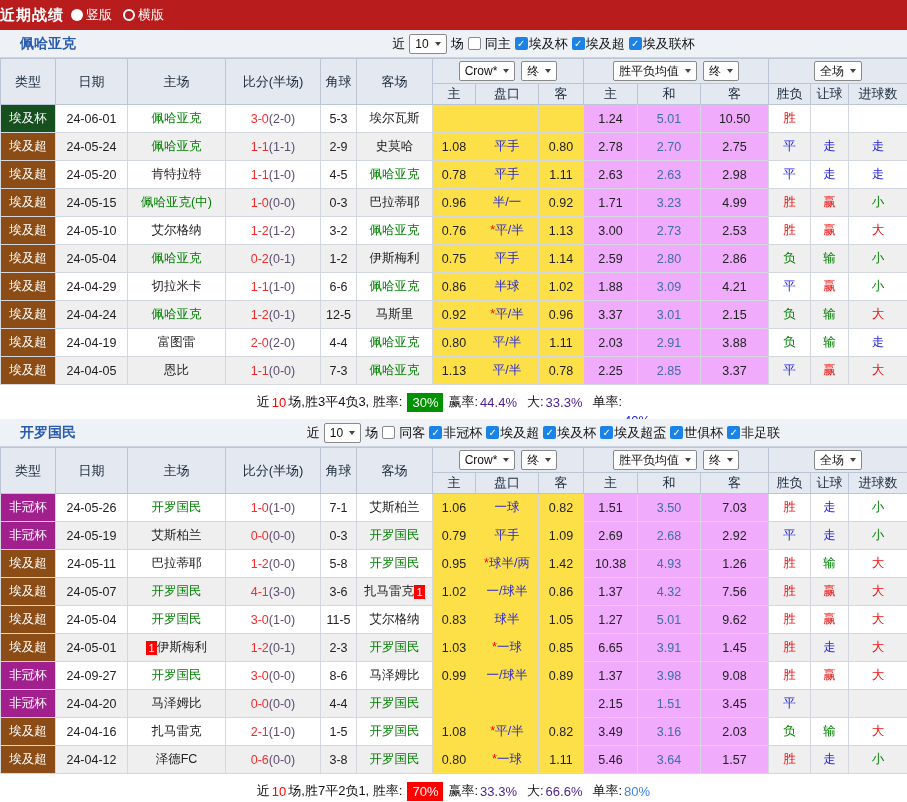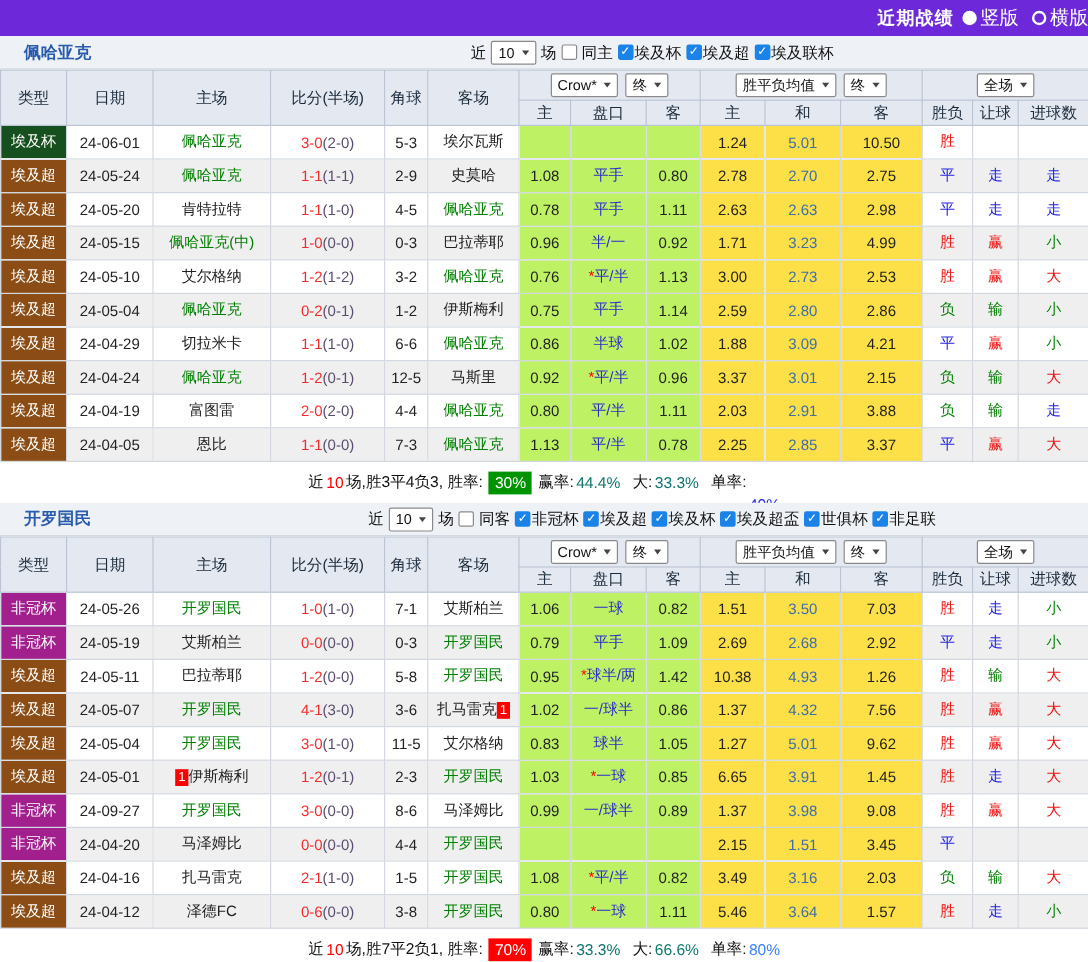--- a/index.html
+++ b/index.html
@@ -1,58 +1,58 @@
 <!DOCTYPE html>
 <html><head>
 <meta charset="utf-8">
 <style>
   html,body{margin:0;padding:0;background:#fff;}
   body{width:907px;font-family:"Liberation Sans","DejaVu Sans",sans-serif;color:#222;}
-  .topbar{height:30px;background:#6d28d9;display:flex;align-items:center;justify-content:flex-end;gap:3px;color:#fff;}
+  .topbar{height:30px;background:#b91c1c;display:flex;align-items:center;justify-content:flex-start;gap:3px;color:#fff;}
   .topbar .ttl{font-weight:bold;font-size:15px;letter-spacing:1px;margin-right:4px;}
   .radio{display:inline-block;border-radius:50%;vertical-align:middle;}
   .radio.sel{width:12px;height:12px;background:#fff;}
   .radio.unsel{width:8px;height:8px;border:2px solid #fff;background:transparent;margin-left:8px;}
-  .topbar .rlbl{font-size:16px;}
+  .topbar .rlbl{font-size:13px;}
   .sec-header{height:27px;background:#eef1f6;border-bottom:1px solid #cdd4df;display:flex;align-items:center;position:relative;}
   .team-name{position:absolute;left:20px;color:#2a5cad;font-weight:bold;font-size:14px;}
   .filters{margin:0 auto;display:flex;align-items:center;gap:4px;font-size:13px;color:#111;transform:translateX(90px);}
   .fselect{display:inline-flex;align-items:center;gap:6px;background:#fff;border:1px solid #8a8a8a;border-radius:2px;padding:1px 5px;height:16px;font-size:12px;color:#111;white-space:nowrap;}
   .fselect .car{width:0;height:0;border-left:3.5px solid transparent;border-right:3.5px solid transparent;border-top:4.5px solid #444;}
   .cb{display:inline-block;width:13px;height:13px;border-radius:2px;vertical-align:middle;box-sizing:border-box;}
   .cb.ck{background:#1b82e8;color:#fff;font-size:10px;line-height:13px;text-align:center;font-weight:bold;}
   .cb.un{background:#fff;border:1px solid #8a8a8a;}
   .cbl{display:inline-flex;align-items:center;gap:1px;}
   table{width:907px;border-collapse:collapse;table-layout:fixed;}
   thead th{background:#e3e8f1;border:1px solid #bcc5d4;font-weight:normal;font-size:13px;color:#1b2a3a;padding:0;}
   thead tr.hr1 th{height:24px;}
   thead tr.hr2 th{height:20px;}
   .thsel{display:flex;align-items:center;justify-content:center;gap:6px;}
   tbody td{border:1px solid #d2d7e0;height:27px;text-align:center;font-size:12.5px;padding:0;overflow:hidden;white-space:nowrap;}
   tbody tr:nth-child(even){background:#efefef;}
   td.type{color:#fff;}
   td.type.cup{background:#17501f;}
   td.type.league{background:#8b4d15;}
   td.type.noncup{background:#a1208e;}
-  td.hcol{background:#bef264;}
-  td.mcol{background:#fde047;}
+  td.hcol{background:#fde047;}
+  td.mcol{background:#f0abfc;}
   td.mcol.mid{color:#3e6da8;}
   .hl{color:#008000;}
   .sm{color:#f42b2b;}
   .sh{color:#5c4c72;}
   .hcap-txt{color:#2a2acf;}
   .star{color:#f00;}
   .r{color:#ee1111;}
   .b{color:#2222e0;}
   .g{color:#008000;}
   .badge1{display:inline-block;background:#f00;color:#fff;font-size:11px;width:11px;height:14px;line-height:14px;text-align:center;vertical-align:middle;}
   .summary{height:34px;display:flex;align-items:center;justify-content:center;font-size:13px;color:#111;}
   .summary span{margin:0 1px;}
   .red{color:#f00;}
-  .blue{color:#0f766e;}
+  .blue{color:#4c1d95;}
   .rate-badge{color:#fff;padding:2px 5px;margin:0 4px !important;}
   .sec1 .rate-badge{background:#009300;}
   .sec2 .rate-badge{background:#ff0000;}
   .sec1 .single{color:#2323d9;margin-top:36px;}
   .sec2 .single{color:#3b82f6;}
   .gap6{width:6px;display:inline-block;}
 </style>
 </head>
 <body>
 

